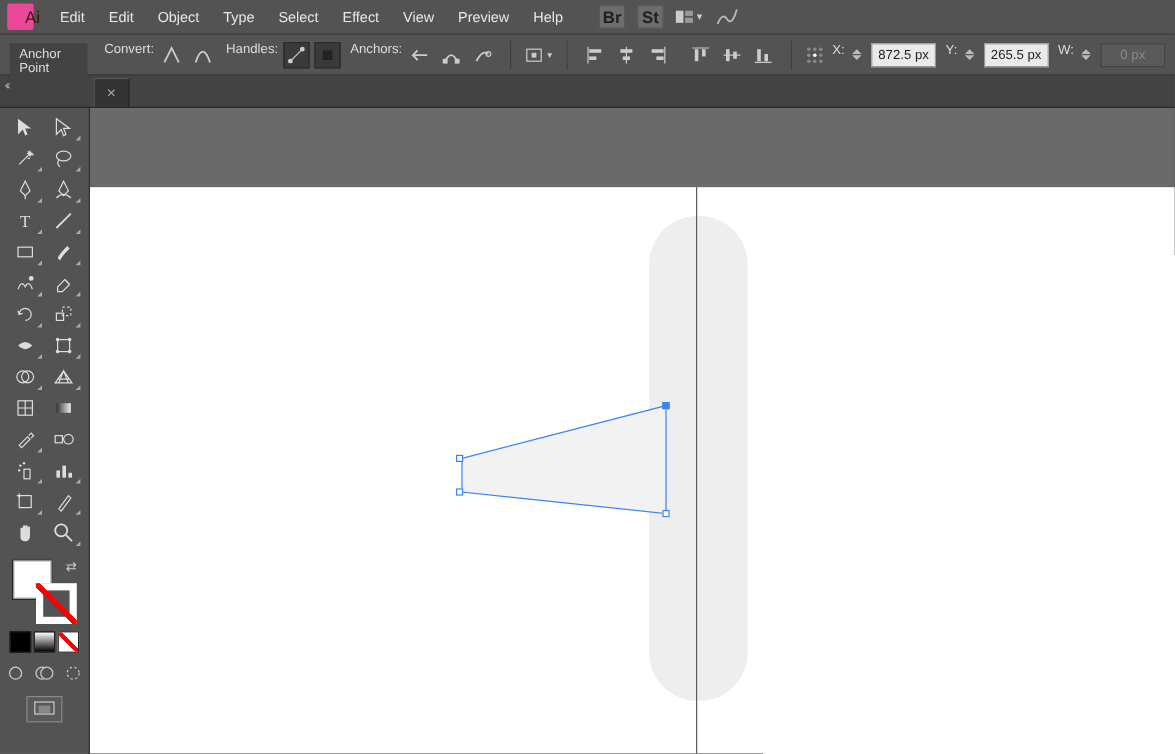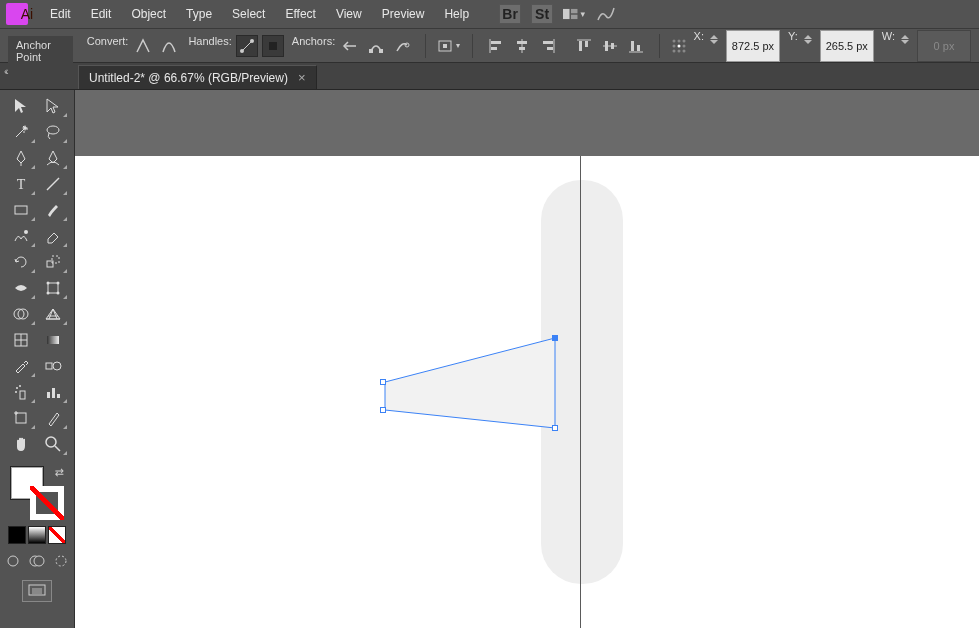--- a/index.html
+++ b/index.html
@@ -1,29 +1,29 @@
 <!DOCTYPE html>
 <html><head>
 <meta charset="utf-8">
 <style>
   * { margin: 0; padding: 0; box-sizing: border-box; user-select: none; }
   html, body { width: 979px; height: 628px; overflow: hidden; font-family: "Segoe UI", Tahoma, sans-serif; font-size: 12px; color: #e0e0e0; background: #4a4a4a; }
   .menubar { height: 29px; background: #535353; display: flex; align-items: center; padding: 0 6px; gap: 0; border-bottom: 1px solid #3a3a3a;}
-  .logo { width: 22px; height: 22px; background: #d946ef; color: #3a0f00; font-weight: normal; font-size: 14px; display: flex; align-items: center; justify-content: center; margin-right: 12px; border-radius: 2px; padding-left: 20px;}
+  .logo { width: 22px; height: 22px; background: #ec4899; color: #3a0f00; font-weight: normal; font-size: 14px; display: flex; align-items: center; justify-content: center; margin-right: 12px; border-radius: 2px; padding-left: 20px;}
   .menu-item { padding: 4px 10px; color: #e8e8e8; cursor: default;}
   .menubar-right { margin-left: 20px; display: flex; align-items: center; gap: 10px; }
   .square-btn { width: 22px; height: 20px; background: #6d6d6d; color: #222; font-size: 14px; font-weight: bold; display: flex; align-items: center; justify-content: center; border: 1px solid #555; }
   .arrange-icon { width: 22px; height: 18px; display: flex; align-items: center; justify-content: center; }
   .controlbar { height: 34px; background: #535353; display: flex; align-items: center; padding: 0 8px; gap: 8px; border-bottom: 1px solid #2f2f2f;}
   .ctrl-label { color: #ddd; font-size: 11px; }
   .ctrl-group { display: flex; gap: 4px; }
   .ctrl-sep { width: 1px; height: 24px; background: #3f3f3f; margin: 0 4px; }
   .icon-btn { width: 22px; height: 22px; display: flex; align-items: center; justify-content: center; color: #ccc; }
   .icon-btn.dark { background: #3a3a3a; border: 1px solid #2a2a2a; }
-  .coord-input { width: 54px; height: 32px; background: #eaeaea; color: #222; font-size: 11px; display: flex; align-items: center; justify-content: center; border: 1px solid #999; }
+  .coord-input { width: 54px; height: 20px; background: #eaeaea; color: #222; font-size: 11px; display: flex; align-items: center; justify-content: center; border: 1px solid #999; }
   .coord-input.disabled { background:#5a5a5a; color:#8a8a8a; border:1px solid #444;}
   .coord-label { font-size: 11px; color: #ddd; margin-right: 2px;}
   .stepper { width: 12px; height: 20px; display: flex; flex-direction: column; justify-content: center; gap:1px;}
   .stepper div { width: 0; height: 0; border-left: 4px solid transparent; border-right: 4px solid transparent;}
   .stepper .up { border-bottom: 4px solid #bbb;}
   .stepper .down { border-top: 4px solid #bbb;}
   .tabstrip { height: 27px; background: #434343; display: flex; align-items: flex-end; padding-left: 78px; border-bottom: 1px solid #262626;}
   .collapse-handle { position:absolute; left:4px; top:66px; color:#bbb; font-size:10px; letter-spacing:-2px;}
   .doc-tab { height: 24px; background: #333333; color: #e8e8e8; font-size: 12px; display: flex; align-items: center; padding: 0 10px; gap: 10px; border-top: 1px solid #555; border-right: 1px solid #262626; border-left:1px solid #555;}
   .doc-tab .close { color: #aaa; font-size: 13px;}
@@ -243,21 +243,20 @@
         <div class="down"></div>
       </div>
     <div class="coord-input disabled">0 px</div>
   </div>
 </div>
 
 <div class="collapse-handle">‹‹</div>
 
 <div class="tabstrip">
   <div class="doc-tab">
-    <span>Untitled-2* @ 66.67% (RGB/Preview)</span>
     <span class="close">×</span>
   </div>
 </div>
 
 <div class="workarea">
 
   <div class="toolbox">
     <div class="tool-grid">
       <div class="tool">
           <svg viewBox="0 0 18 18">

